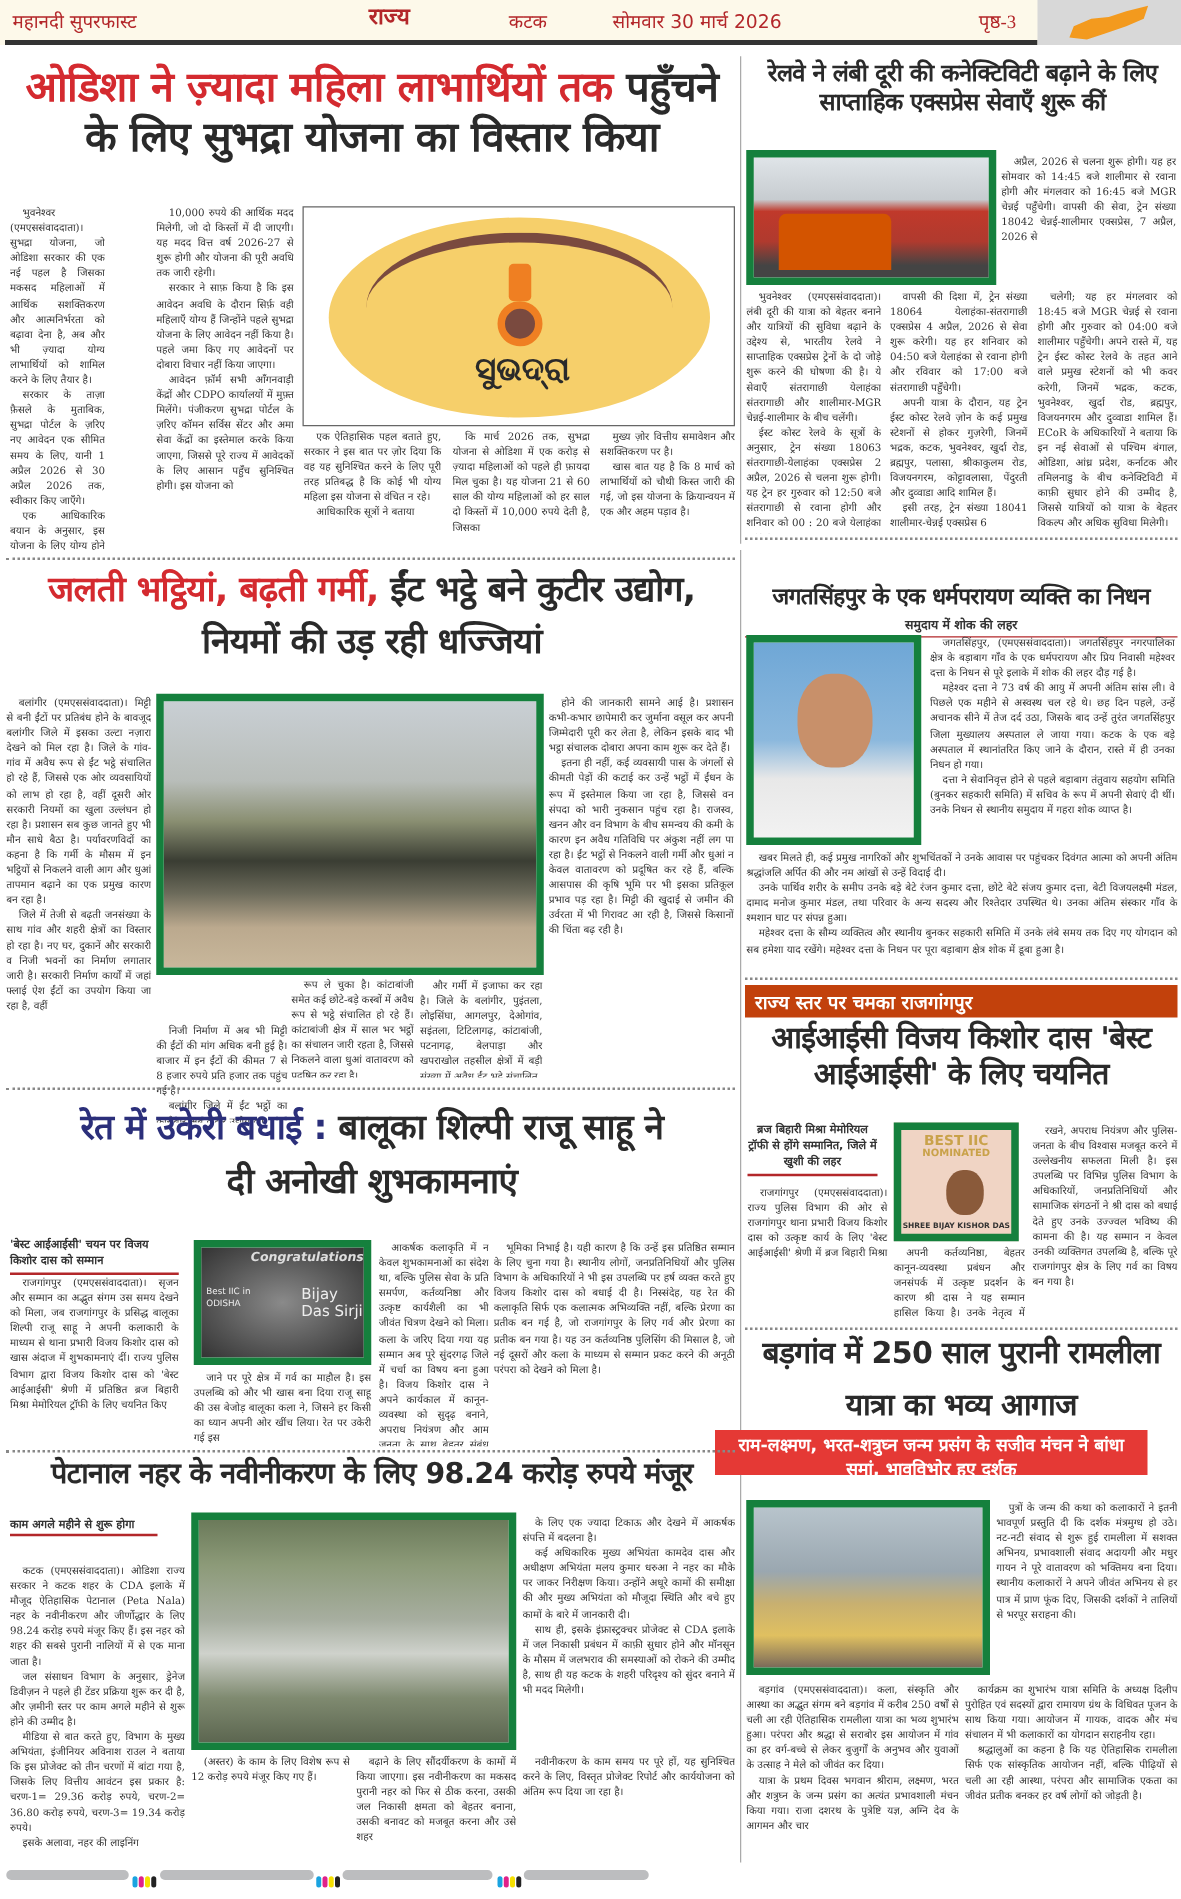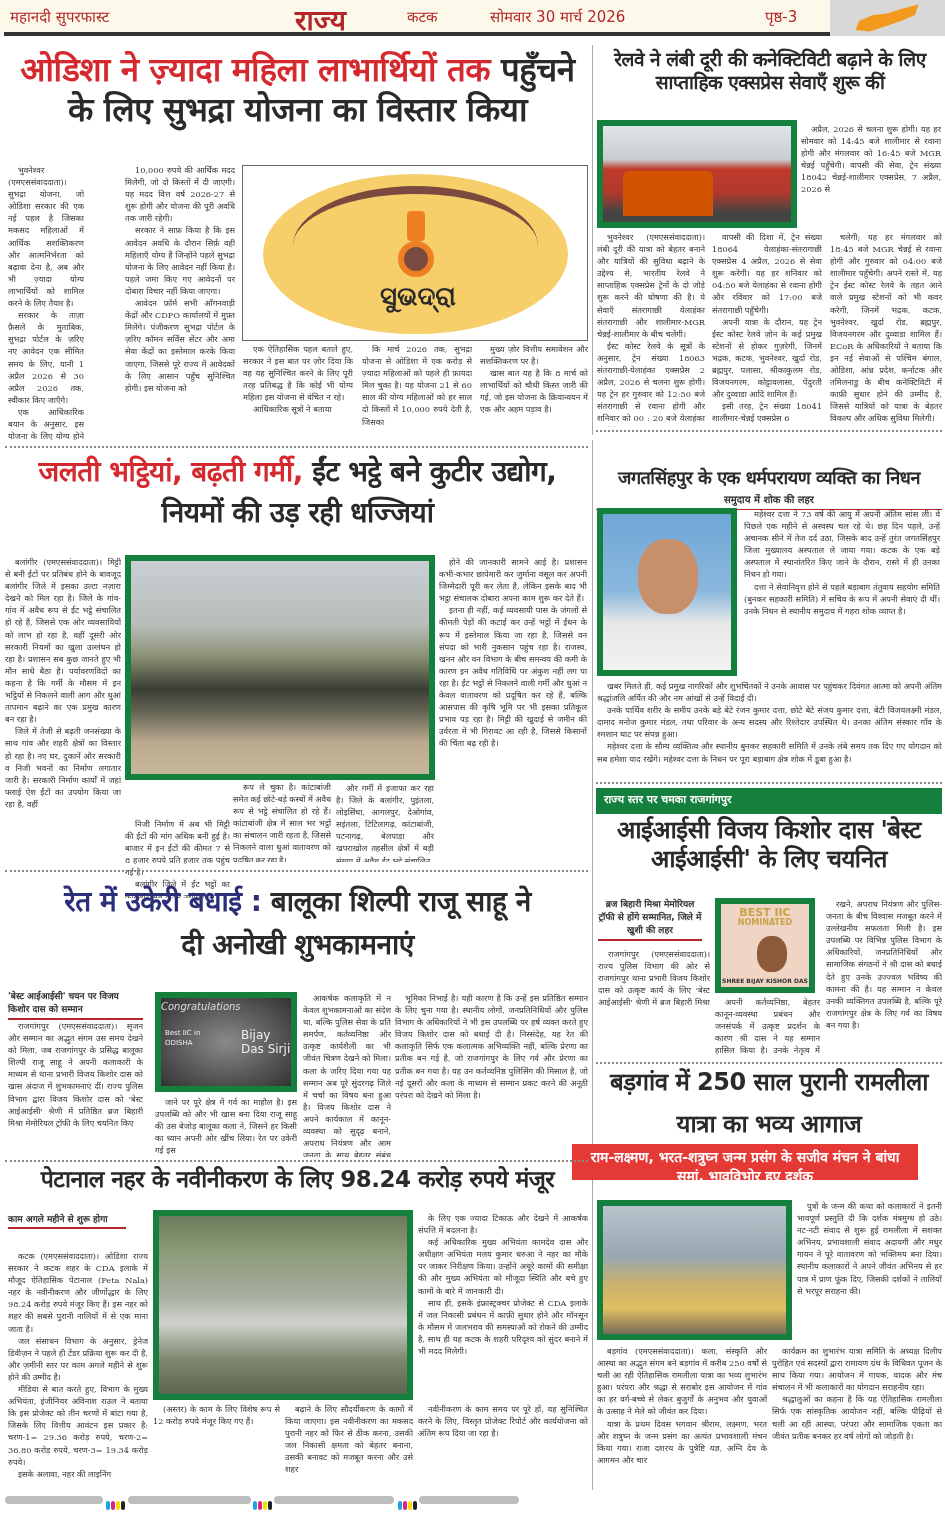--- a/index.html
+++ b/index.html
@@ -1,47 +1,47 @@
 <!DOCTYPE html>
 <html><head>
 <meta charset="utf-8">
 <style>
   * { box-sizing: border-box; margin: 0; padding: 0; }
   body { width: 945px; height: 1519px; background: #fff; font-family: "DejaVu Sans", sans-serif; color: #222; position: relative; overflow: hidden; }
   .abs { position: absolute; }
   .masthead { left: 0; top: 0; width: 945px; height: 36px; background: #fdf9ea; }
   .masthead .rule { position:absolute; left:4px; top:32px; width:826px; height:4px; background:#333; }
   .mh-text { position:absolute; top:6px; color:#b3272a; font-size:15px; font-family:"DejaVu Sans", sans-serif; }
-  .mh-section { font-size: 28px; top: 0px; font-weight: bold; }
+  .mh-section { font-size: 18px; top: 0px; font-weight: bold; }
   .mh-map { position:absolute; left:830px; top:0; width:115px; height:36px; background:#d8d8d8; }
   .mh-map .odisha { position:absolute; left:22px; top:3px; width:70px; height:30px; background:#f39a1e; clip-path: polygon(10% 60%, 30% 40%, 50% 35%, 70% 20%, 95% 5%, 90% 40%, 70% 60%, 45% 80%, 25% 95%, 5% 90%); }
   .hl { font-family: "DejaVu Sans", sans-serif; font-weight: bold; text-align: center; line-height: 1.2; letter-spacing: -0.5px; }
   .red { color: #d42a2f; }
   .navy { color: #2b2f7a; }
   .dark { color: #2a2a2a; }
   .col { font-family: "DejaVu Serif", serif; font-size: 8.2px; line-height: 12.1px; color: #333; text-align: justify; overflow: hidden; }
   .col p { text-indent: 10px; }
   .dotrule { height: 0; border-top: 2px dotted #888; }
   .photo { background: #888; border: 6px solid #15803d; overflow: hidden; }
   .vline { width: 1px; background: #aaa; }
   .subhead { font-family: "DejaVu Sans", sans-serif; font-size: 10px; font-weight: bold; color: #333; border-bottom: 2px solid #b3272a; padding-bottom: 2px; }
-  .band-blue { background: #15803d; color: #fff; font-weight: bold; font-size: 11px; padding: 3px 8px; }
+  .band-blue { background: #c2410c; color: #fff; font-weight: bold; font-size: 15px; padding: 3px 8px; }
   .band-red { background: #e53935; color: #fff; font-weight: bold; font-size: 14px; text-align: center; line-height: 1.35; padding: 4px 6px; }
   .footer-bar { height: 8px; background: #bcbdbf; border-radius: 5px; }
   .dot { width: 4px; height: 9px; border-radius: 2px; display: inline-block; margin-right: 1px; }
 </style>
 </head>
 <body>
 
 <div class="abs masthead">
   <span class="mh-text" style="left:10px;">महानदी सुपरफास्ट</span>
   <span class="mh-text mh-section" style="left:295px;">राज्य</span>
   <span class="mh-text" style="left:407px;">कटक</span>
   <span class="mh-text" style="left:490px;">सोमवार 30 मार्च 2026</span>
-  <span class="mh-text" style="left:765px;">पृष्ठ-3</span>
+  <span class="mh-text" style="left:783px;font-family:Liberation Serif, serif;">पृष्ठ-3</span>
   <div class="rule"></div>
   <div class="mh-map">
       <div class="odisha"></div>
     </div>
 </div>
 
 <div class="abs hl" style="left:5px;top:50px;width:585px;font-size:33px;">
   <span class="red">ओडिशा ने ज़्यादा महिला लाभार्थियों तक</span>
   <span class="dark">पहुँचने</span><br>
   <span class="dark">के लिए सुभद्रा योजना का विस्तार किया</span>
@@ -126,20 +126,21 @@
 </div>
 
 <div class="abs vline" style="left:592px;top:440px;height:1050px;"></div>
 
 <div class="abs hl dark" style="left:596px;top:467px;width:346px;font-size:18px;">जगतसिंहपुर के एक धर्मपरायण व्यक्ति का निधन</div>
 <div class="abs" style="left:596px;top:492px;width:346px;text-align:center;font-size:10px;font-weight:bold;color:#333;border-bottom:1px solid #b3272a;padding-bottom:3px;">समुदाय में शोक की लहर</div>
 <div class="abs photo" style="left:597px;top:508px;width:140px;height:168px;background:linear-gradient(180deg,#6fa7d6 0%,#8bb8dd 50%,#e8e8e8 70%,#f2f2f2 100%);">
   <div style="position:absolute;left:35px;top:25px;width:60px;height:75px;border-radius:45%;background:#c8906a;"></div>
 </div>
 <div class="abs col" style="left:744px;top:508px;width:196px;height:170px;">
+  <p>जगतसिंहपुर, (एमएससंवाददाता)। जगतसिंहपुर नगरपालिका क्षेत्र के बड़ाबाग गाँव के एक धर्मपरायण और प्रिय निवासी महेश्वर दत्ता के निधन से पूरे इलाके में शोक की लहर दौड़ गई है।</p>
   <p>महेश्वर दत्ता ने 73 वर्ष की आयु में अपनी अंतिम सांस ली। वे पिछले एक महीने से अस्वस्थ चल रहे थे। छह दिन पहले, उन्हें अचानक सीने में तेज दर्द उठा, जिसके बाद उन्हें तुरंत जगतसिंहपुर जिला मुख्यालय अस्पताल ले जाया गया। कटक के एक बड़े अस्पताल में स्थानांतरित किए जाने के दौरान, रास्ते में ही उनका निधन हो गया।</p>
   <p>दत्ता ने सेवानिवृत्त होने से पहले बड़ाबाग तंतुवाय सहयोग समिति (बुनकर सहकारी समिति) में सचिव के रूप में अपनी सेवाएं दी थीं। उनके निधन से स्थानीय समुदाय में गहरा शोक व्याप्त है।</p>
 </div>
 <div class="abs col" style="left:597px;top:680px;width:345px;height:100px;">
   <p>खबर मिलते ही, कई प्रमुख नागरिकों और शुभचिंतकों ने उनके आवास पर पहुंचकर दिवंगत आत्मा को अपनी अंतिम श्रद्धांजलि अर्पित की और नम आंखों से उन्हें विदाई दी।</p>
   <p>उनके पार्थिव शरीर के समीप उनके बड़े बेटे रंजन कुमार दत्ता, छोटे बेटे संजय कुमार दत्ता, बेटी विजयलक्ष्मी मंडल, दामाद मनोज कुमार मंडल, तथा परिवार के अन्य सदस्य और रिश्तेदार उपस्थित थे। उनका अंतिम संस्कार गाँव के श्मशान घाट पर संपन्न हुआ।</p>
   <p>महेश्वर दत्ता के सौम्य व्यक्तित्व और स्थानीय बुनकर सहकारी समिति में उनके लंबे समय तक दिए गए योगदान को सब हमेशा याद रखेंगे। महेश्वर दत्ता के निधन पर पूरा बड़ाबाग क्षेत्र शोक में डूबा हुआ है।</p>
 </div>
 <div class="abs dotrule" style="left:596px;top:782px;width:346px;"></div>
 
@@ -183,21 +184,21 @@
 <div class="abs hl" style="left:5px;top:880px;width:585px;font-size:28px;line-height:1.55;">
   <span class="navy">रेत में उकेरी बधाई :</span>
   <span class="dark">बालूका शिल्पी राजू साहू ने</span><br>
   <span class="dark">दी अनोखी शुभकामनाएं</span>
 </div>
 <div class="abs subhead" style="left:8px;top:990px;width:135px;font-size:9px;line-height:13px;">'बेस्ट आईआईसी' चयन पर विजय किशोर दास को सम्मान</div>
 <div class="abs col" style="left:8px;top:1020px;width:135px;height:135px;">
   <p>राजगांगपुर (एमएससंवाददाता)। सृजन और सम्मान का अद्भुत संगम उस समय देखने को मिला, जब राजगांगपुर के प्रसिद्ध बालूका शिल्पी राजू साहू ने अपनी कलाकारी के माध्यम से थाना प्रभारी विजय किशोर दास को खास अंदाज में शुभकामनाएं दीं। राज्य पुलिस विभाग द्वारा विजय किशोर दास को 'बेस्ट आईआईसी' श्रेणी में प्रतिष्ठित ब्रज बिहारी मिश्रा मेमोरियल ट्रॉफी के लिए चयनित किए</p>
 </div>
 <div class="abs photo" style="left:155px;top:992px;width:142px;height:100px;background:radial-gradient(ellipse at center,#8a8a8a 0%,#555 60%,#333 100%);">
-  <div style="position:absolute;top:3px;width:100%;text-align:left;font-size:10px;font-style:italic;font-weight:normal;color:#ddd;">Congratulations</div>
+  <div style="position:absolute;top:3px;width:100%;text-align:right;font-size:10px;font-style:italic;font-weight:bold;color:#ddd;">Congratulations</div>
   <div style="position:absolute;left:80px;top:30px;width:55px;font-size:12px;color:#eee;line-height:14px;">Bijay Das Sirji</div>
   <div style="position:absolute;left:4px;top:30px;width:38px;font-size:7px;color:#eee;line-height:10px;">Best IIC in ODISHA</div>
 </div>
 <div class="abs col" style="left:155px;top:1096px;width:142px;height:60px;">
   <p>जाने पर पूरे क्षेत्र में गर्व का माहौल है। इस उपलब्धि को और भी खास बना दिया राजू साहू की उस बेजोड़ बालूका कला ने, जिसने हर किसी का ध्यान अपनी ओर खींच लिया। रेत पर उकेरी गई इस</p>
 </div>
 <div class="abs col" style="left:303px;top:992px;width:88px;height:165px;">
   <p>आकर्षक कलाकृति में न केवल शुभकामनाओं का संदेश था, बल्कि पुलिस सेवा के प्रति समर्पण, कर्तव्यनिष्ठा और उत्कृष्ट कार्यशैली का भी जीवंत चित्रण देखने को मिला। कला के जरिए दिया गया यह सम्मान अब पूरे सुंदरगढ़ जिले में चर्चा का विषय बना हुआ है। विजय किशोर दास ने अपने कार्यकाल में कानून-व्यवस्था को सुदृढ़ बनाने, अपराध नियंत्रण और आम जनता के साथ बेहतर संबंध स्थापित करने में महत्वपूर्ण</p>
 </div>
 <div class="abs col" style="left:395px;top:992px;width:193px;height:165px;">

